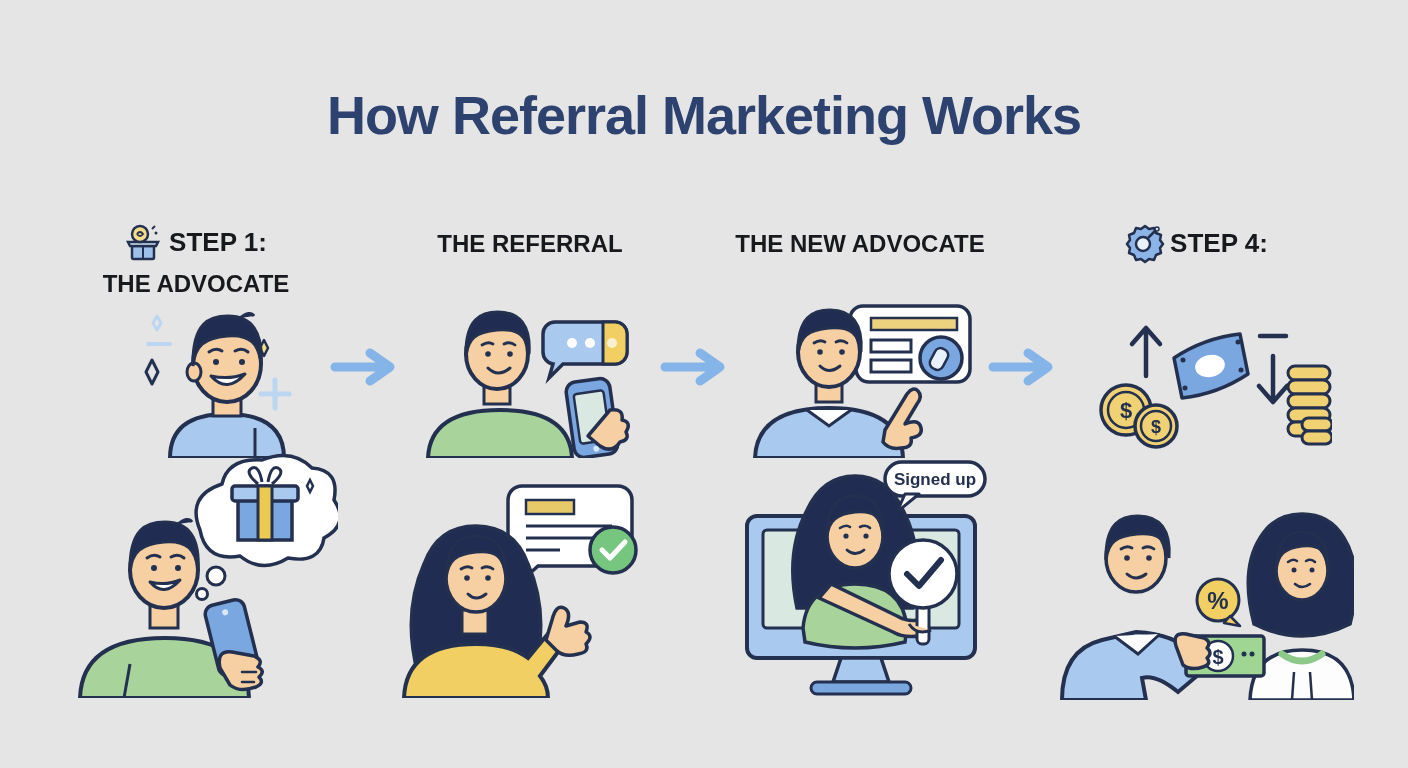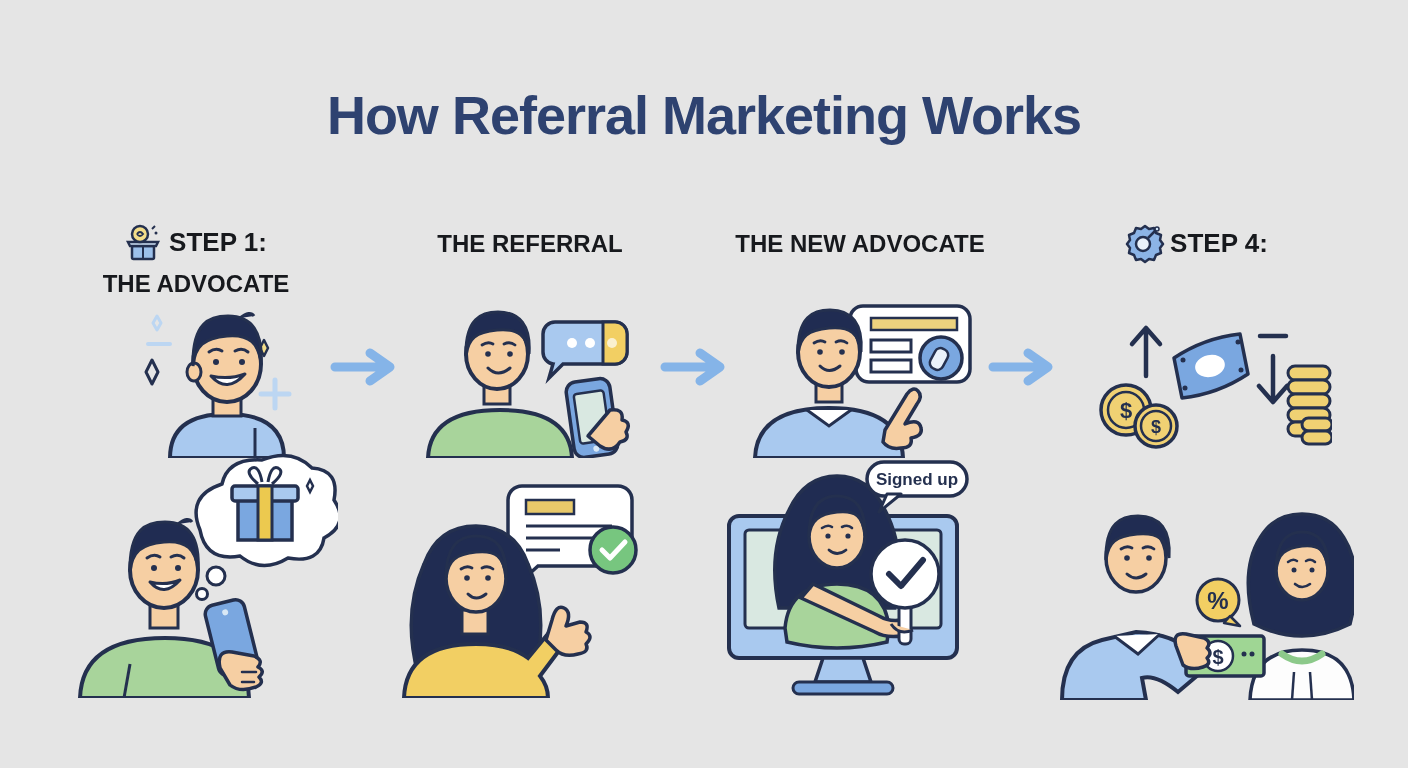--- a/index.html
+++ b/index.html
@@ -239,21 +239,21 @@
       <circle cx="75" cy="54" r="2.8" fill="var(--ink)"></circle>
       <circle cx="97" cy="54" r="2.8" fill="var(--ink)"></circle>
       <path d="M69 45 q6 -4 11 -1" fill="none" stroke="var(--ink)" stroke-width="2.8" stroke-linecap="round"></path>
       <path d="M91 44 q6 -3 11 1" fill="none" stroke="var(--ink)" stroke-width="2.8" stroke-linecap="round"></path>
       <path d="M75 68 q9 9 20 0" fill="none" stroke="var(--ink)" stroke-width="3" stroke-linecap="round"></path>
 
       <path d="M140 132 l22 -36 q6 -8 11 -3 q5 5 -1 13 l-12 20 q14 -6 16 4 q2 8 -10 10 q2 10 -10 10 q-12 2 -18 -6 Z" fill="var(--skin)" stroke="var(--ink)" stroke-width="3.5" stroke-linejoin="round"></path>
     </svg>
   </div>
 
-  <div class="illu" style="left:715px;top:458px;">
+  <div class="illu" style="left:733px;top:458px;">
     <svg width="258" height="238" viewBox="0 0 258 238">
 
       <g>
         <rect x="14" y="58" width="228" height="142" rx="10" fill="var(--blue)" stroke="var(--ink)" stroke-width="4"></rect>
         <rect x="30" y="72" width="196" height="98" rx="4" fill="var(--screen)" stroke="var(--ink)" stroke-width="3"></rect>
         <path d="M108 200 l-8 24 h56 l-8 -24 Z" fill="var(--blue)" stroke="var(--ink)" stroke-width="3.5"></path>
         <rect x="78" y="224" width="100" height="12" rx="6" fill="var(--blue-deep)" stroke="var(--ink)" stroke-width="3"></rect>
       </g>
 
       <path d="M64 150 q-12 -56 10 -98 q16 -34 48 -34 q32 0 48 34 q22 42 10 98 Z" fill="var(--hair)" stroke="var(--ink)" stroke-width="3.5"></path>

